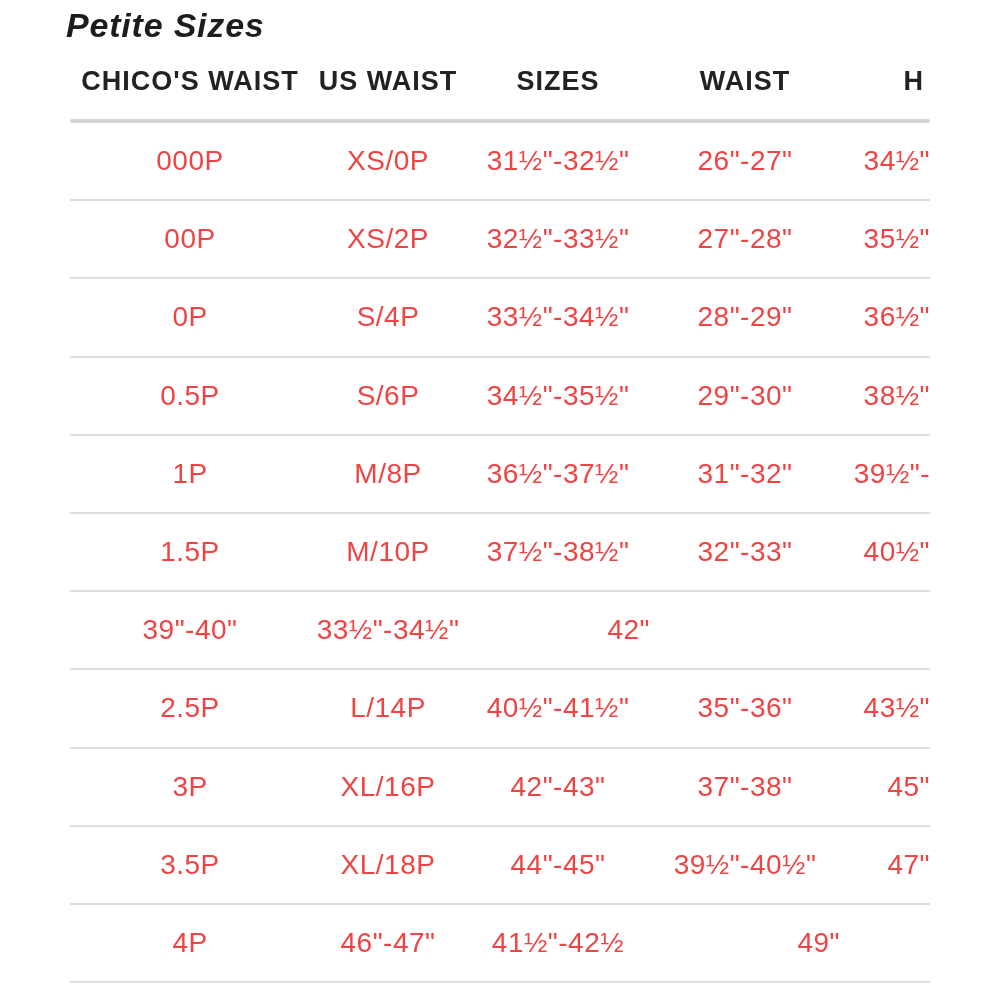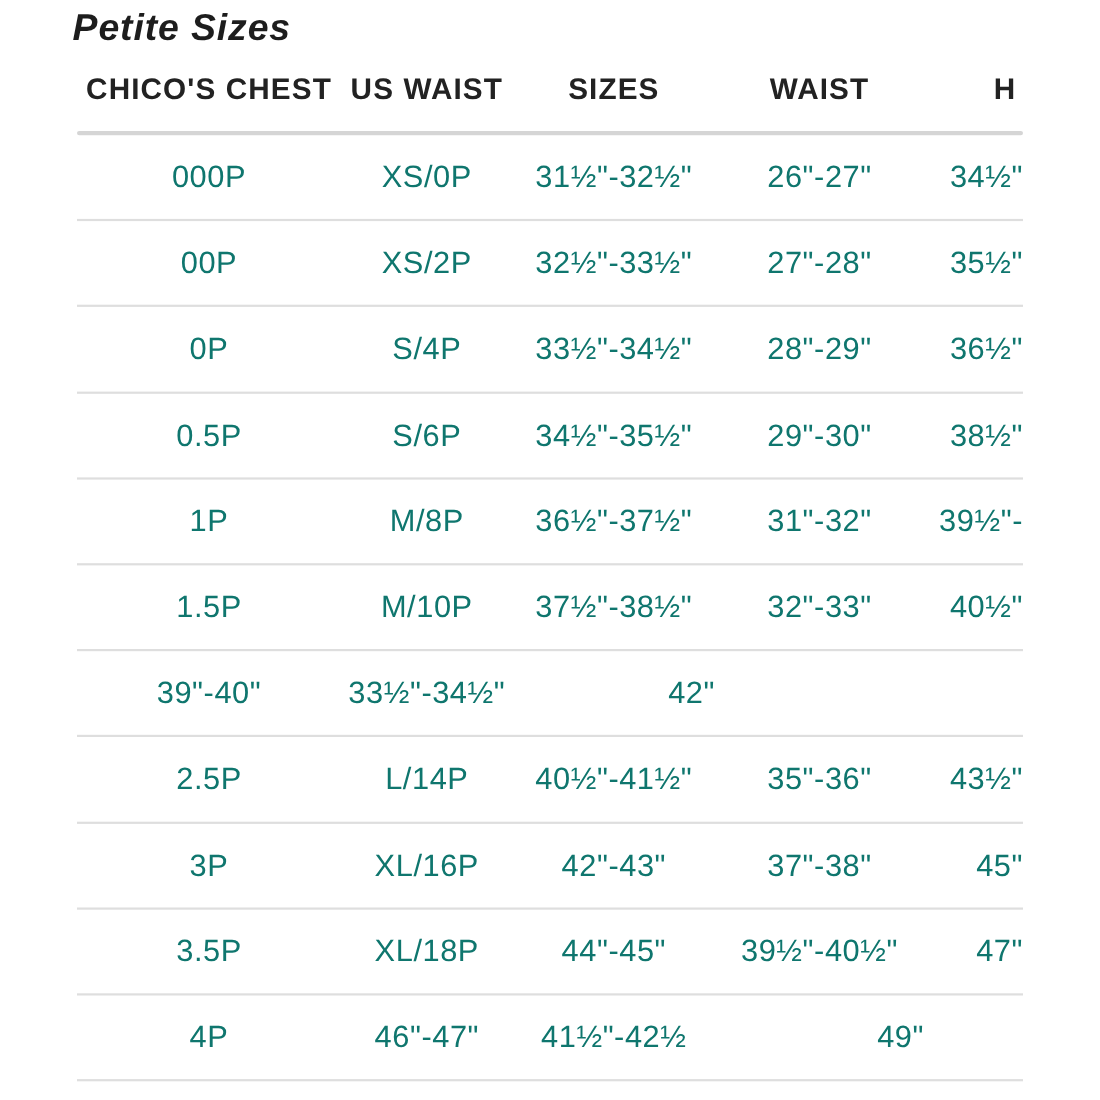--- a/index.html
+++ b/index.html
@@ -67,38 +67,38 @@
   .row {
     height: 78.2px;
     box-sizing: border-box;
     border-bottom: 2px solid #dedede;
     align-items: center;
   }
   .cell {
     font-size: 28px;
     font-weight: 400;
     letter-spacing: 0.5px;
-    color: #0f766e;
+    color: #ef4444;
     text-align: center;
     white-space: nowrap;
   }
   .cell.c-hips {
     text-align: right;
     overflow: visible;
   }
 </style>
 </head>
 <body>
 
 <h1 class="page-title">Petite Sizes</h1>
 
 <div class="size-table">
 
   <div class="grid thead">
-    <div class="hcell">CHICO'S CHEST</div>
+    <div class="hcell">CHICO'S WAIST</div>
     <div class="hcell">US WAIST</div>
     <div class="hcell">SIZES</div>
     <div class="hcell">WAIST</div>
     <div class="hcell h-hips">H</div>
   </div>
 
   <div class="header-divider"></div>
 
   <div class="grid row">
     <div class="cell">000P</div>

